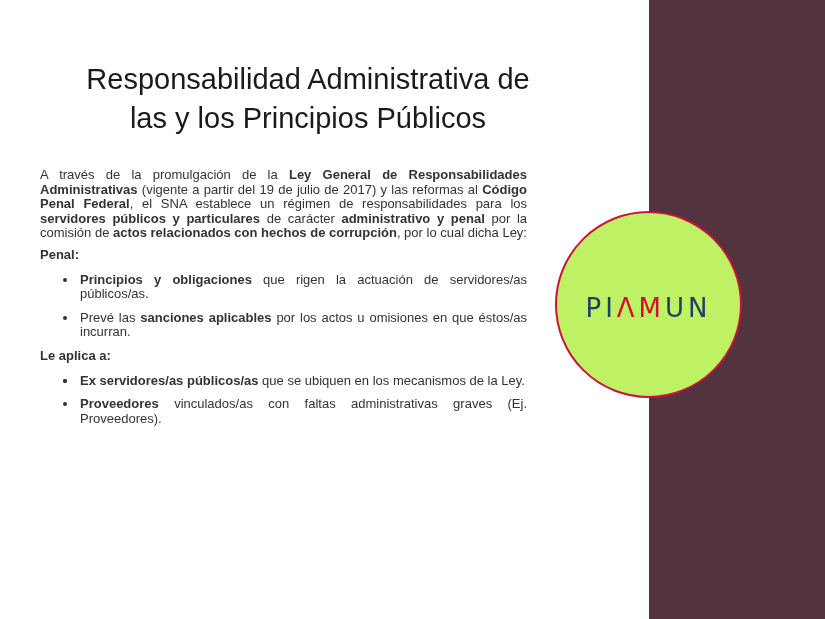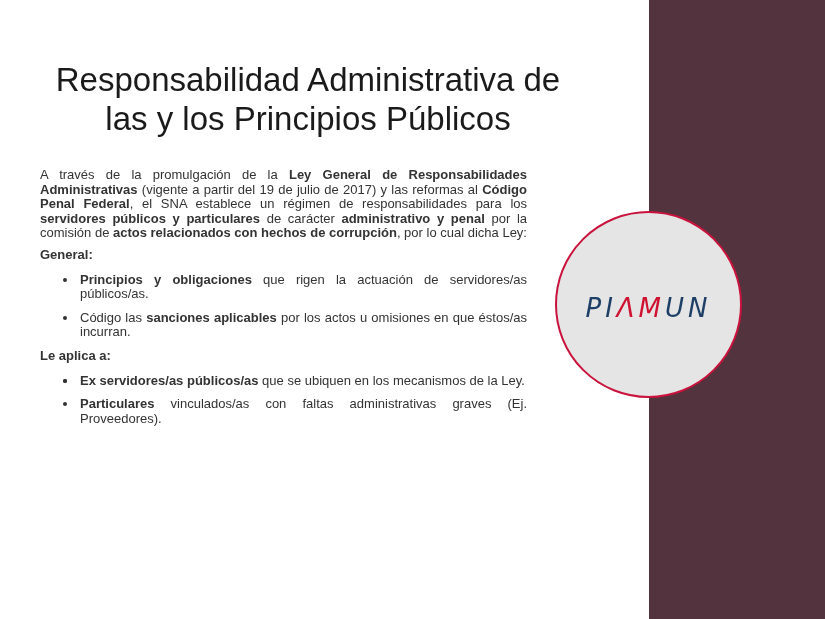--- a/index.html
+++ b/index.html
@@ -16,44 +16,43 @@
   .band {
     position: absolute;
     left: 649px; top: 0;
     width: 176px; height: 619px;
     background: var(--band, #52333E);
   }
   .logo-circle {
     position: absolute;
     left: 555px; top: 211px;
     width: 187px; height: 187px;
-    background: #e5e5e5;
+    background: #bef264;
     border: 2px solid var(--circle-border, #C9123C);
     border-radius: 50%;
     display: flex;
     align-items: center;
     justify-content: center;
-    font-style: italic;
   }
   .logo-text {
     font-family: "DejaVu Sans", sans-serif;
     font-size: 26px;
     letter-spacing: 4px;
     white-space: nowrap;
     padding-top: 6px;
   }
   .lg-navy { color: var(--logo-navy, #1E3F66); }
   .lg-red  { color: var(--logo-red, #CE1230); }
   .title {
     position: absolute;
     left: 0; top: 60px;
     width: 616px;
     text-align: center;
     font-weight: 400;
-    font-size: 33px;
+    font-size: 29px;
     line-height: 39px;
     color: var(--title, #1a1a1a);
   }
   .content {
     position: absolute;
     left: 40px; top: 168px;
     width: 487px;
     font-size: 13px;
     line-height: 14.6px;
   }
@@ -101,41 +100,41 @@
 
   <h1 class="title">
     <span>Responsabilidad Administrativa de</span><br>
     <span>las y los Principios Públicos</span>
   </h1>
 
   <div class="content">
 
     <p class="intro"><span>A través de la promulgación de la </span><b>Ley General de Responsabilidades Administrativas</b><span> (vigente a partir del 19 de julio de 2017) y las reformas al </span><b>Código Penal Federal</b><span>, el SNA establece un régimen de responsabilidades para los </span><b>servidores públicos y particulares</b><span> de carácter </span><b>administrativo y penal</b><span> por la comisión de </span><b>actos relacionados con hechos de corrupción</b><span>, por lo cual dicha Ley:</span></p>
 
-    <h2>General:</h2>
+    <h2>Penal:</h2>
     <ul>
       <li>
         <span class="dot"></span>
         <span class="li-text"><b>Principios y obligaciones</b><span> que rigen la actuación de servidores/as públicos/as.</span></span>
       </li>
       <li>
         <span class="dot"></span>
-        <span class="li-text"><span>Código las </span><b>sanciones aplicables</b><span> por los actos u omisiones en que éstos/as incurran.</span></span>
+        <span class="li-text"><span>Prevé las </span><b>sanciones aplicables</b><span> por los actos u omisiones en que éstos/as incurran.</span></span>
       </li>
     </ul>
 
     <h2>Le aplica a:</h2>
     <ul>
       <li>
         <span class="dot"></span>
       </li>
       <li>
         <span class="dot"></span>
         <span class="li-text"><b>Ex servidores/as públicos/as</b><span> que se ubiquen en los mecanismos de la Ley.</span></span>
       </li>
       <li>
         <span class="dot"></span>
-        <span class="li-text"><b>Particulares</b><span> vinculados/as con faltas administrativas graves (Ej. Proveedores).</span></span>
+        <span class="li-text"><b>Proveedores</b><span> vinculados/as con faltas administrativas graves (Ej. Proveedores).</span></span>
       </li>
     </ul>
 
   </div>
 </div>
 
 </body></html>

